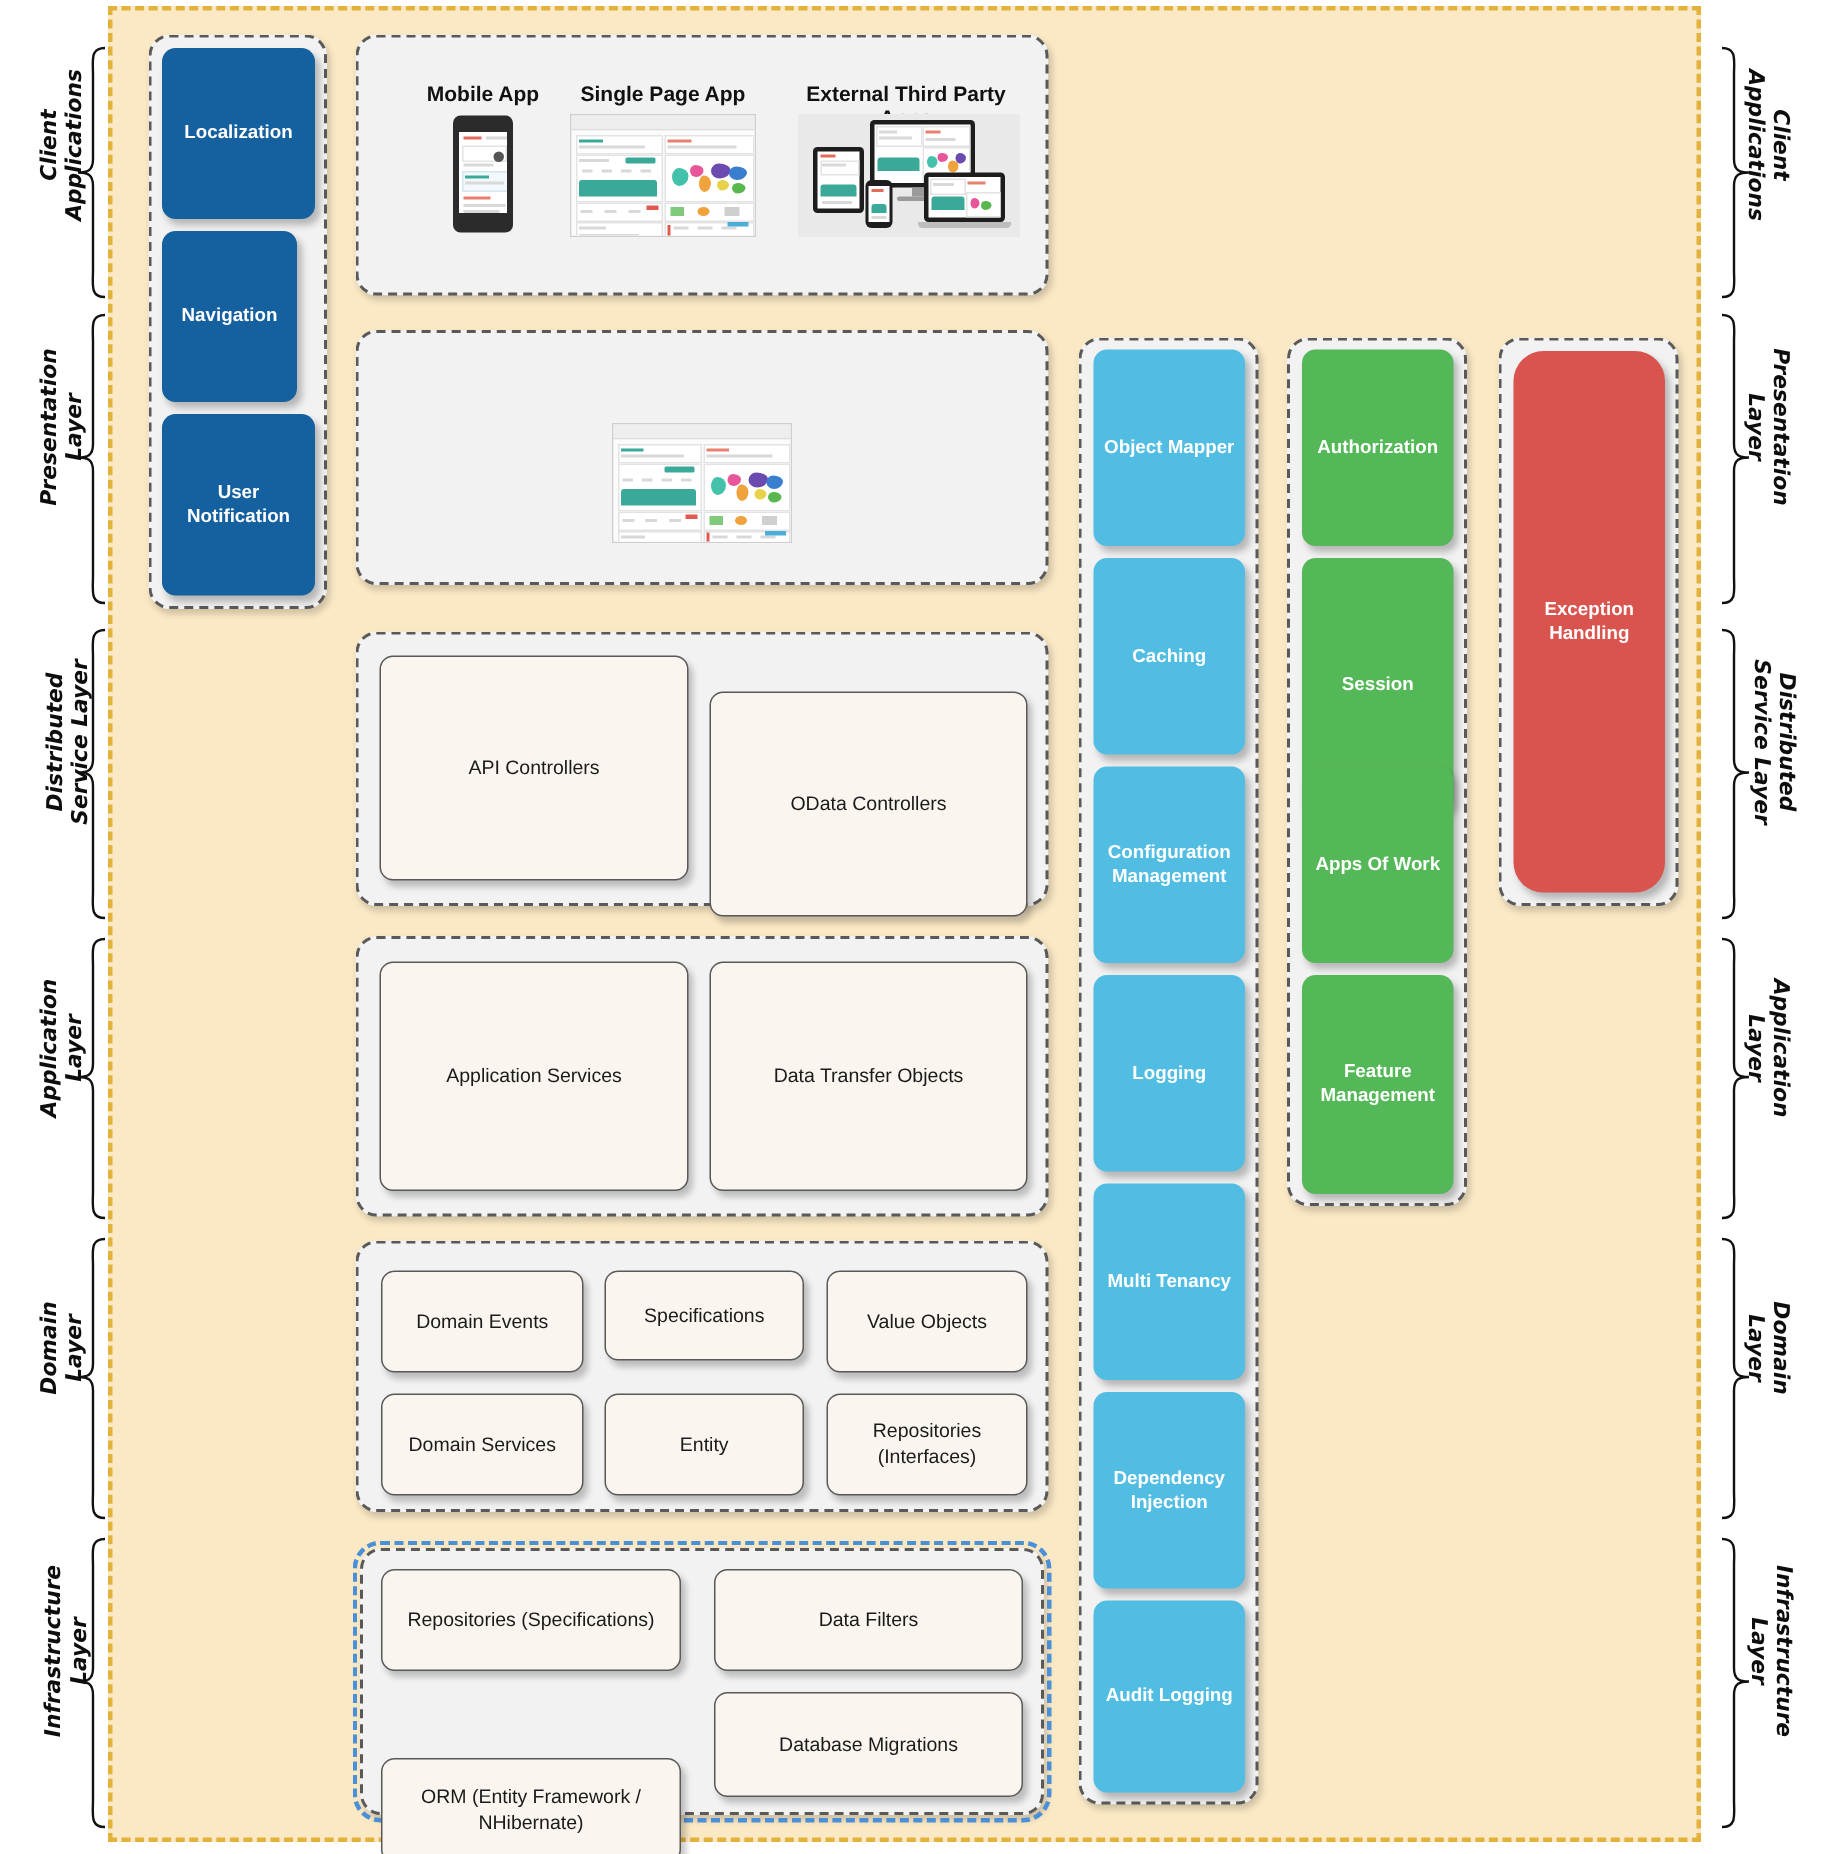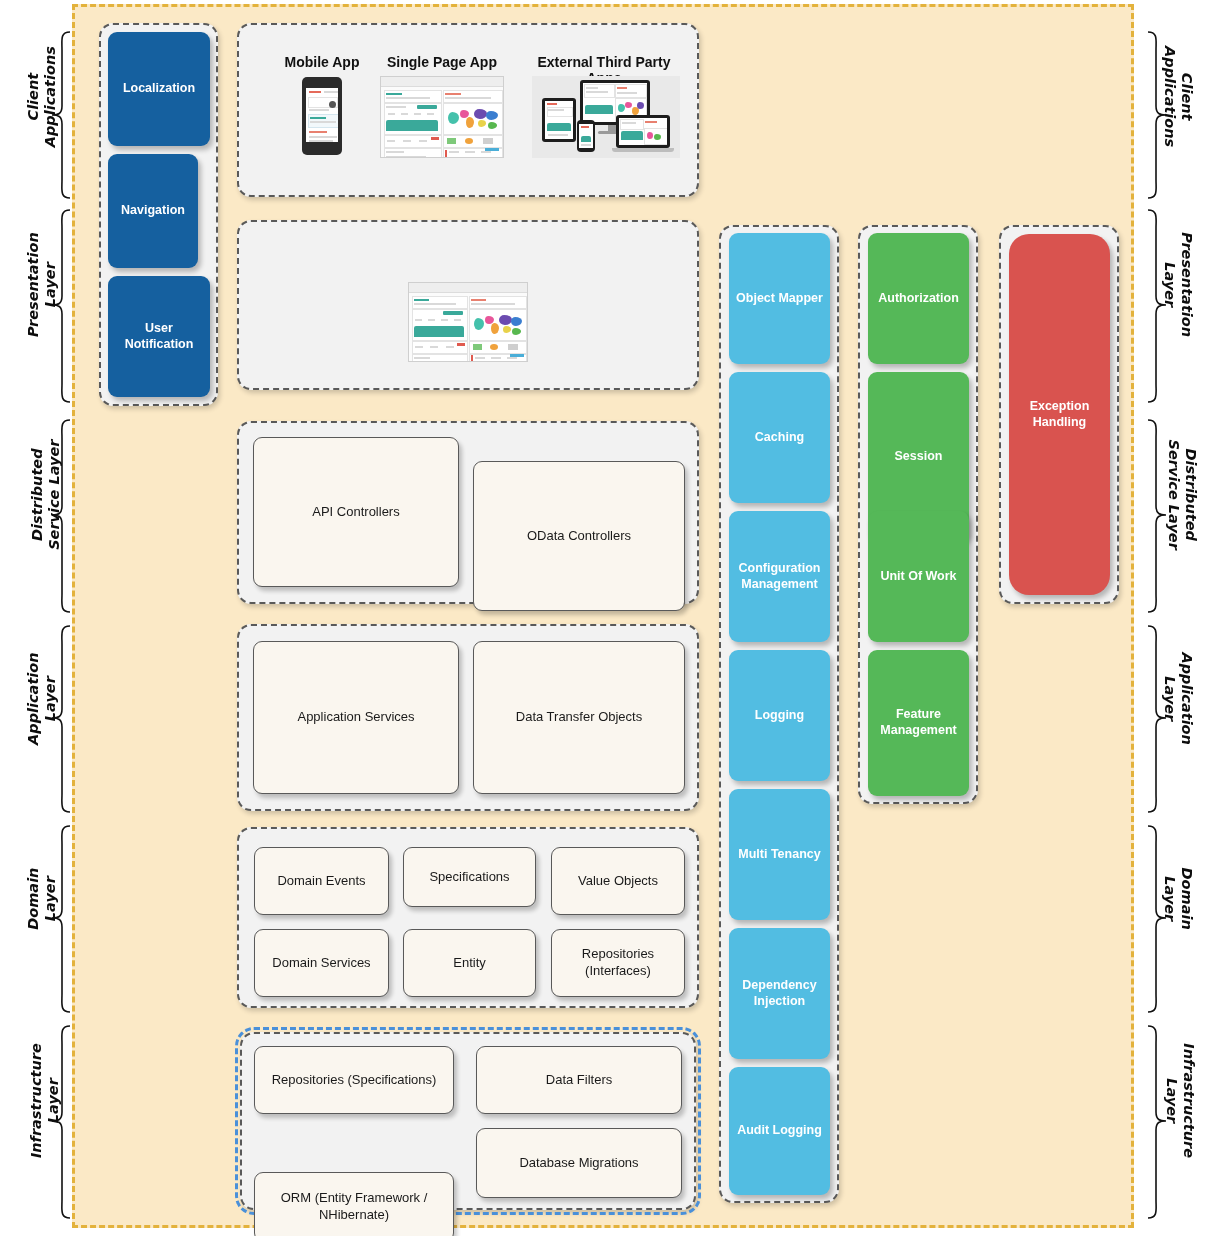--- a/index.html
+++ b/index.html
@@ -439,21 +439,21 @@
   </div>
 
   <div class="panel" style="left:858px;top:225px;width:120px;height:579px;"></div>
   <div class="tile green" style="left:868px;top:233px;width:101px;height:131px;">
     <span>Authorization</span>
   </div>
   <div class="tile green" style="left:868px;top:372px;width:101px;height:169px;">
     <span>Session</span>
   </div>
   <div class="tile green" style="left:868px;top:511px;width:101px;height:131px;">
-    <span>Unit Of Work</span>
+    <span>Apps Of Work</span>
   </div>
   <div class="tile green" style="left:868px;top:650px;width:101px;height:146px;white-space:pre-line;">
     <span>Feature
 Management</span>
   </div>
 
   <div class="panel" style="left:999px;top:225px;width:120px;height:379px;"></div>
   <div class="tile red" style="left:1009px;top:234px;width:101px;height:361px;white-space:pre-line;">
     <span>Exception
 Handling</span>

